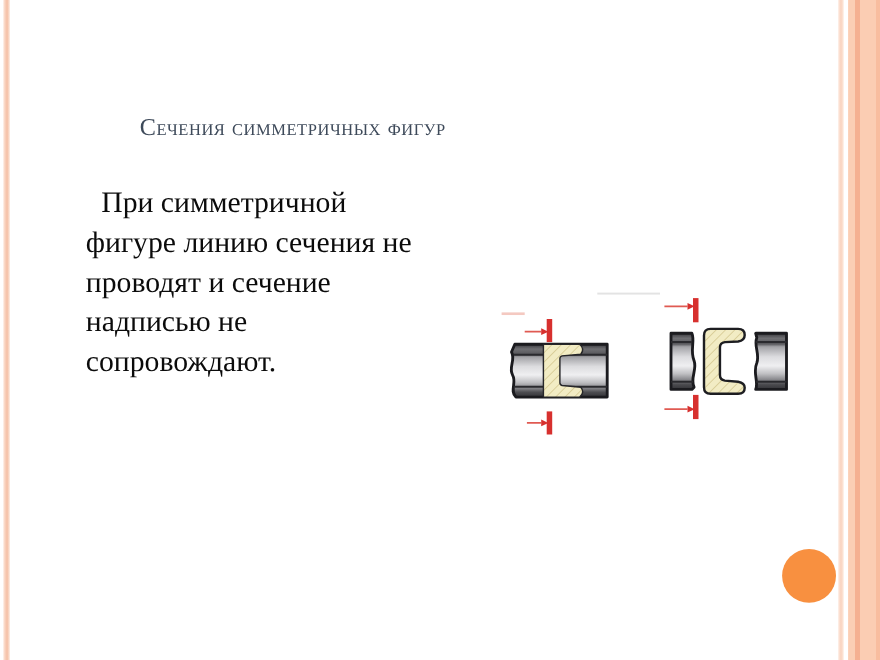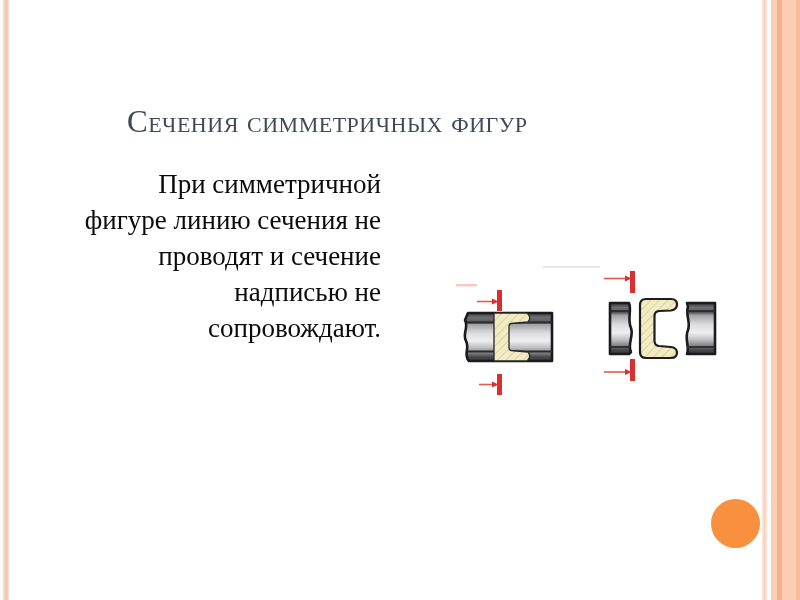--- a/index.html
+++ b/index.html
@@ -25,29 +25,28 @@
       #f5b091 6px,#f5b091 11px,
       #fbcdb3 11px,#fbcdb3 25px,
       #f8bd9f 25px,#f8bd9f 29px);
   }
   .accent-circle{
     position:absolute;left:711px;top:499px;width:49px;height:49px;
     border-radius:50%;background:#f89040;
   }
   .slide-title{
     position:absolute;left:127px;top:84px;width:520px;
-    font-size:31px;line-height:34px;font-weight:400;
+    font-size:22px;line-height:34px;font-weight:400;
     font-variant:small-caps;letter-spacing:0.5px;
     color:#3e4a5a;white-space:nowrap;
   }
   .body-text{
     position:absolute;left:78px;top:139px;width:303px;
     font-size:27px;line-height:36px;color:#0b0b0b;
     text-indent:14px;
-    text-align:right;
   }
   .drawing{
     position:absolute;left:450px;top:255px;width:290px;height:150px;
   }
 </style>
 </head>
 <body>
 
 <div class="stripe stripe-left"></div>
 <div class="stripe stripe-right-thin"></div>

